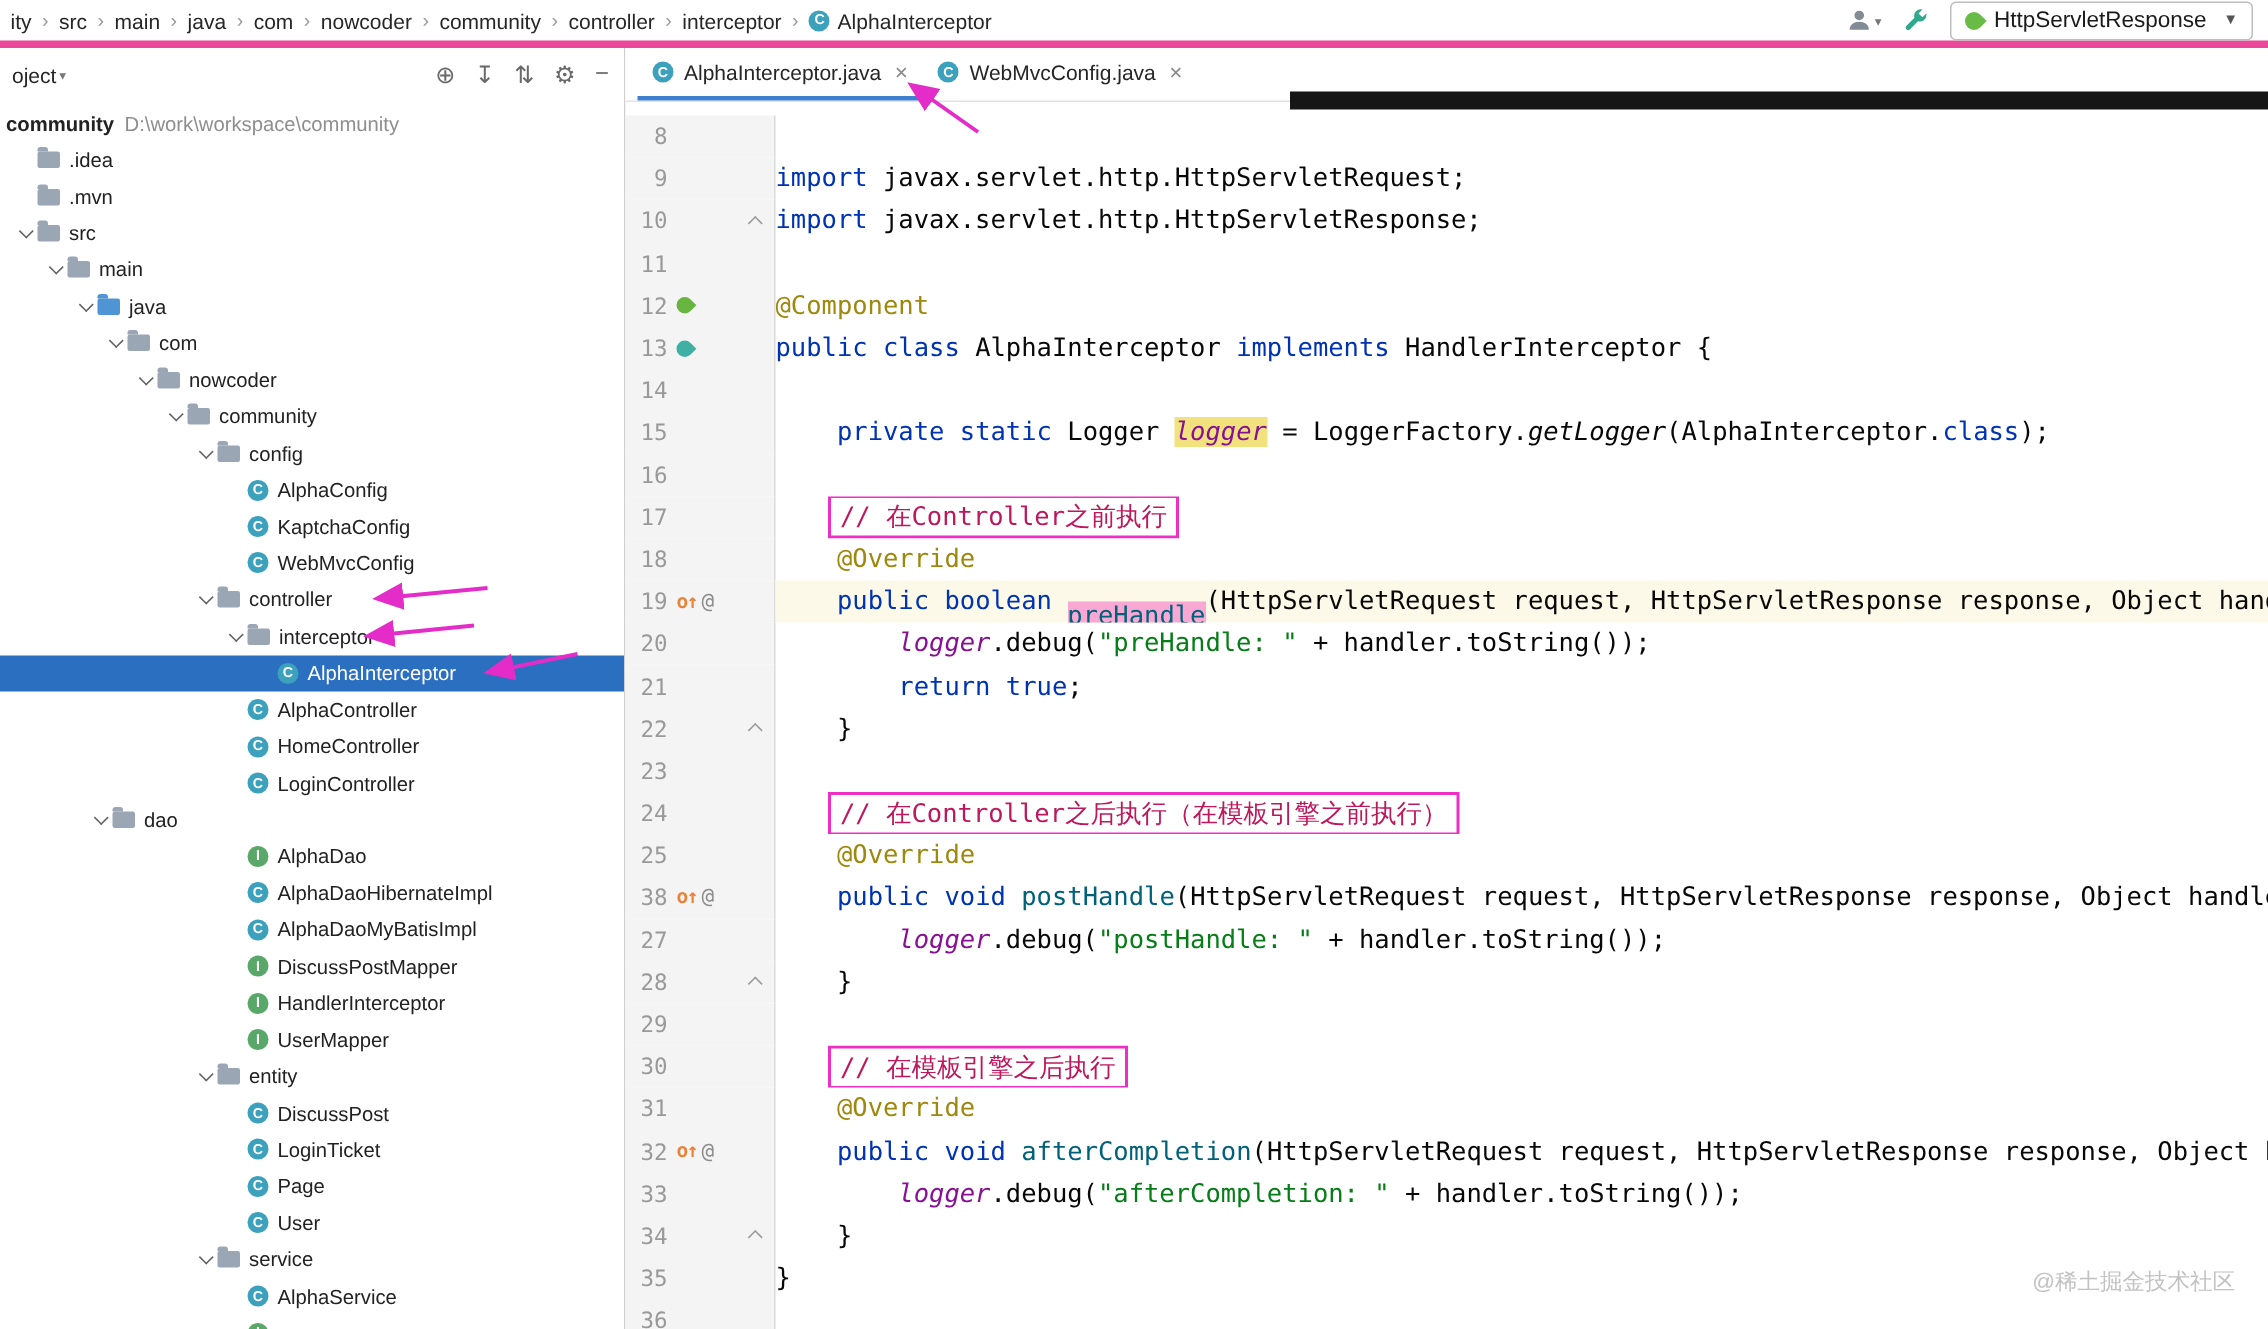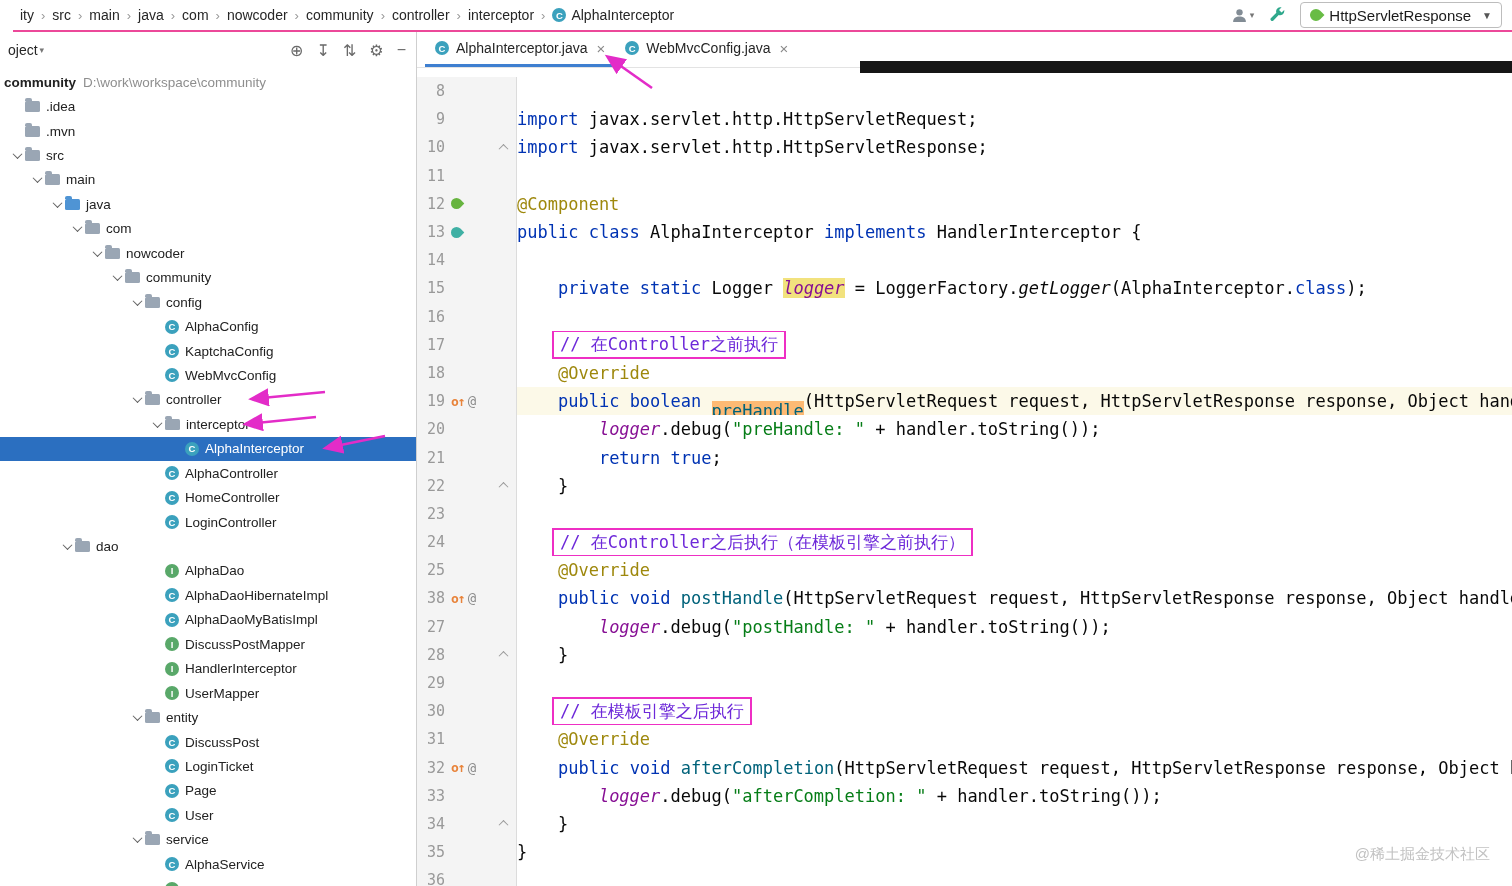--- a/index.html
+++ b/index.html
@@ -2,21 +2,21 @@
 <html><head>
 <meta charset="utf-8">
 <style>
   * { margin:0; padding:0; box-sizing:border-box; }
   html,body { width:1512px; height:886px; overflow:hidden; background:#fff;
     font-family:"Liberation Sans", sans-serif; }
   body { position:relative; font-size:13px; color:#222; }
 
   
   .breadcrumb-bar { height:32px; display:flex; align-items:center; padding:0 10px 0 4px;
-    background:#fff; border-bottom:2px solid #ec4899;margin-left:13px; }
+    background:#fff; border-bottom:5px solid #ec4899; }
   .crumbs { display:flex; align-items:center; font-size:14px; color:#262626; }
   .crumb { display:flex; align-items:center; gap:5px; padding:2px 3px; cursor:default; }
   .crumb-sep { color:#9a9a9a; margin:0 4px; font-size:13px; }
   .bar-right { margin-left:auto; display:flex; align-items:center; gap:14px; }
   .mini-dd { font-size:9px; color:#777; margin-left:2px; }
   .run-box { display:flex; align-items:center; gap:7px; border:1px solid #bdbdbd;
     border-radius:4px; height:26px; padding:0 9px; font-size:15px; color:#1a1a1a; background:#fff; }
   .run-dd { font-size:10px; color:#555; margin-left:4px; }
 
   
@@ -82,23 +82,23 @@
   .code-line.caret .cl-code { background:#fcf9e8; }
 
   
   .p { color:#080808; }
   .k { color:#0033b3; }
   .a { color:#9e880d; }
   .s { color:#067d17; }
   .f { color:#871094; font-style:italic; }
   .fh { color:#871094; font-style:italic; background:#f2e27e; }
   .m { color:#00627a; }
-  .mh { color:#00627a; background:#fdba74;margin-top:19px; }
+  .mh { color:#00627a; background:#f9a8d4;margin-top:19px; }
   .mi { color:#080808; font-style:italic;text-align:center; }
-  .box { color:#6d28d9; border:2px solid #ee2fc4; padding:1px 6px; margin-left:-6px; }
+  .box { color:#be185d; border:2px solid #ee2fc4; padding:1px 6px; margin-left:-6px; }
 
   .redaction-bar { position:absolute; left:860px; top:61px; width:652px; height:12px;
     background:#161616; z-index:5; }
   .watermark { position:absolute; right:22px; bottom:22px; color:#c2c2c2; font-size:15px;
     font-family:"Liberation Sans", sans-serif; z-index:4; }
   #arrows { position:absolute; left:0; top:0; width:1512px; height:886px;
     pointer-events:none; z-index:10; }
 </style>
 </head>
 <body>

